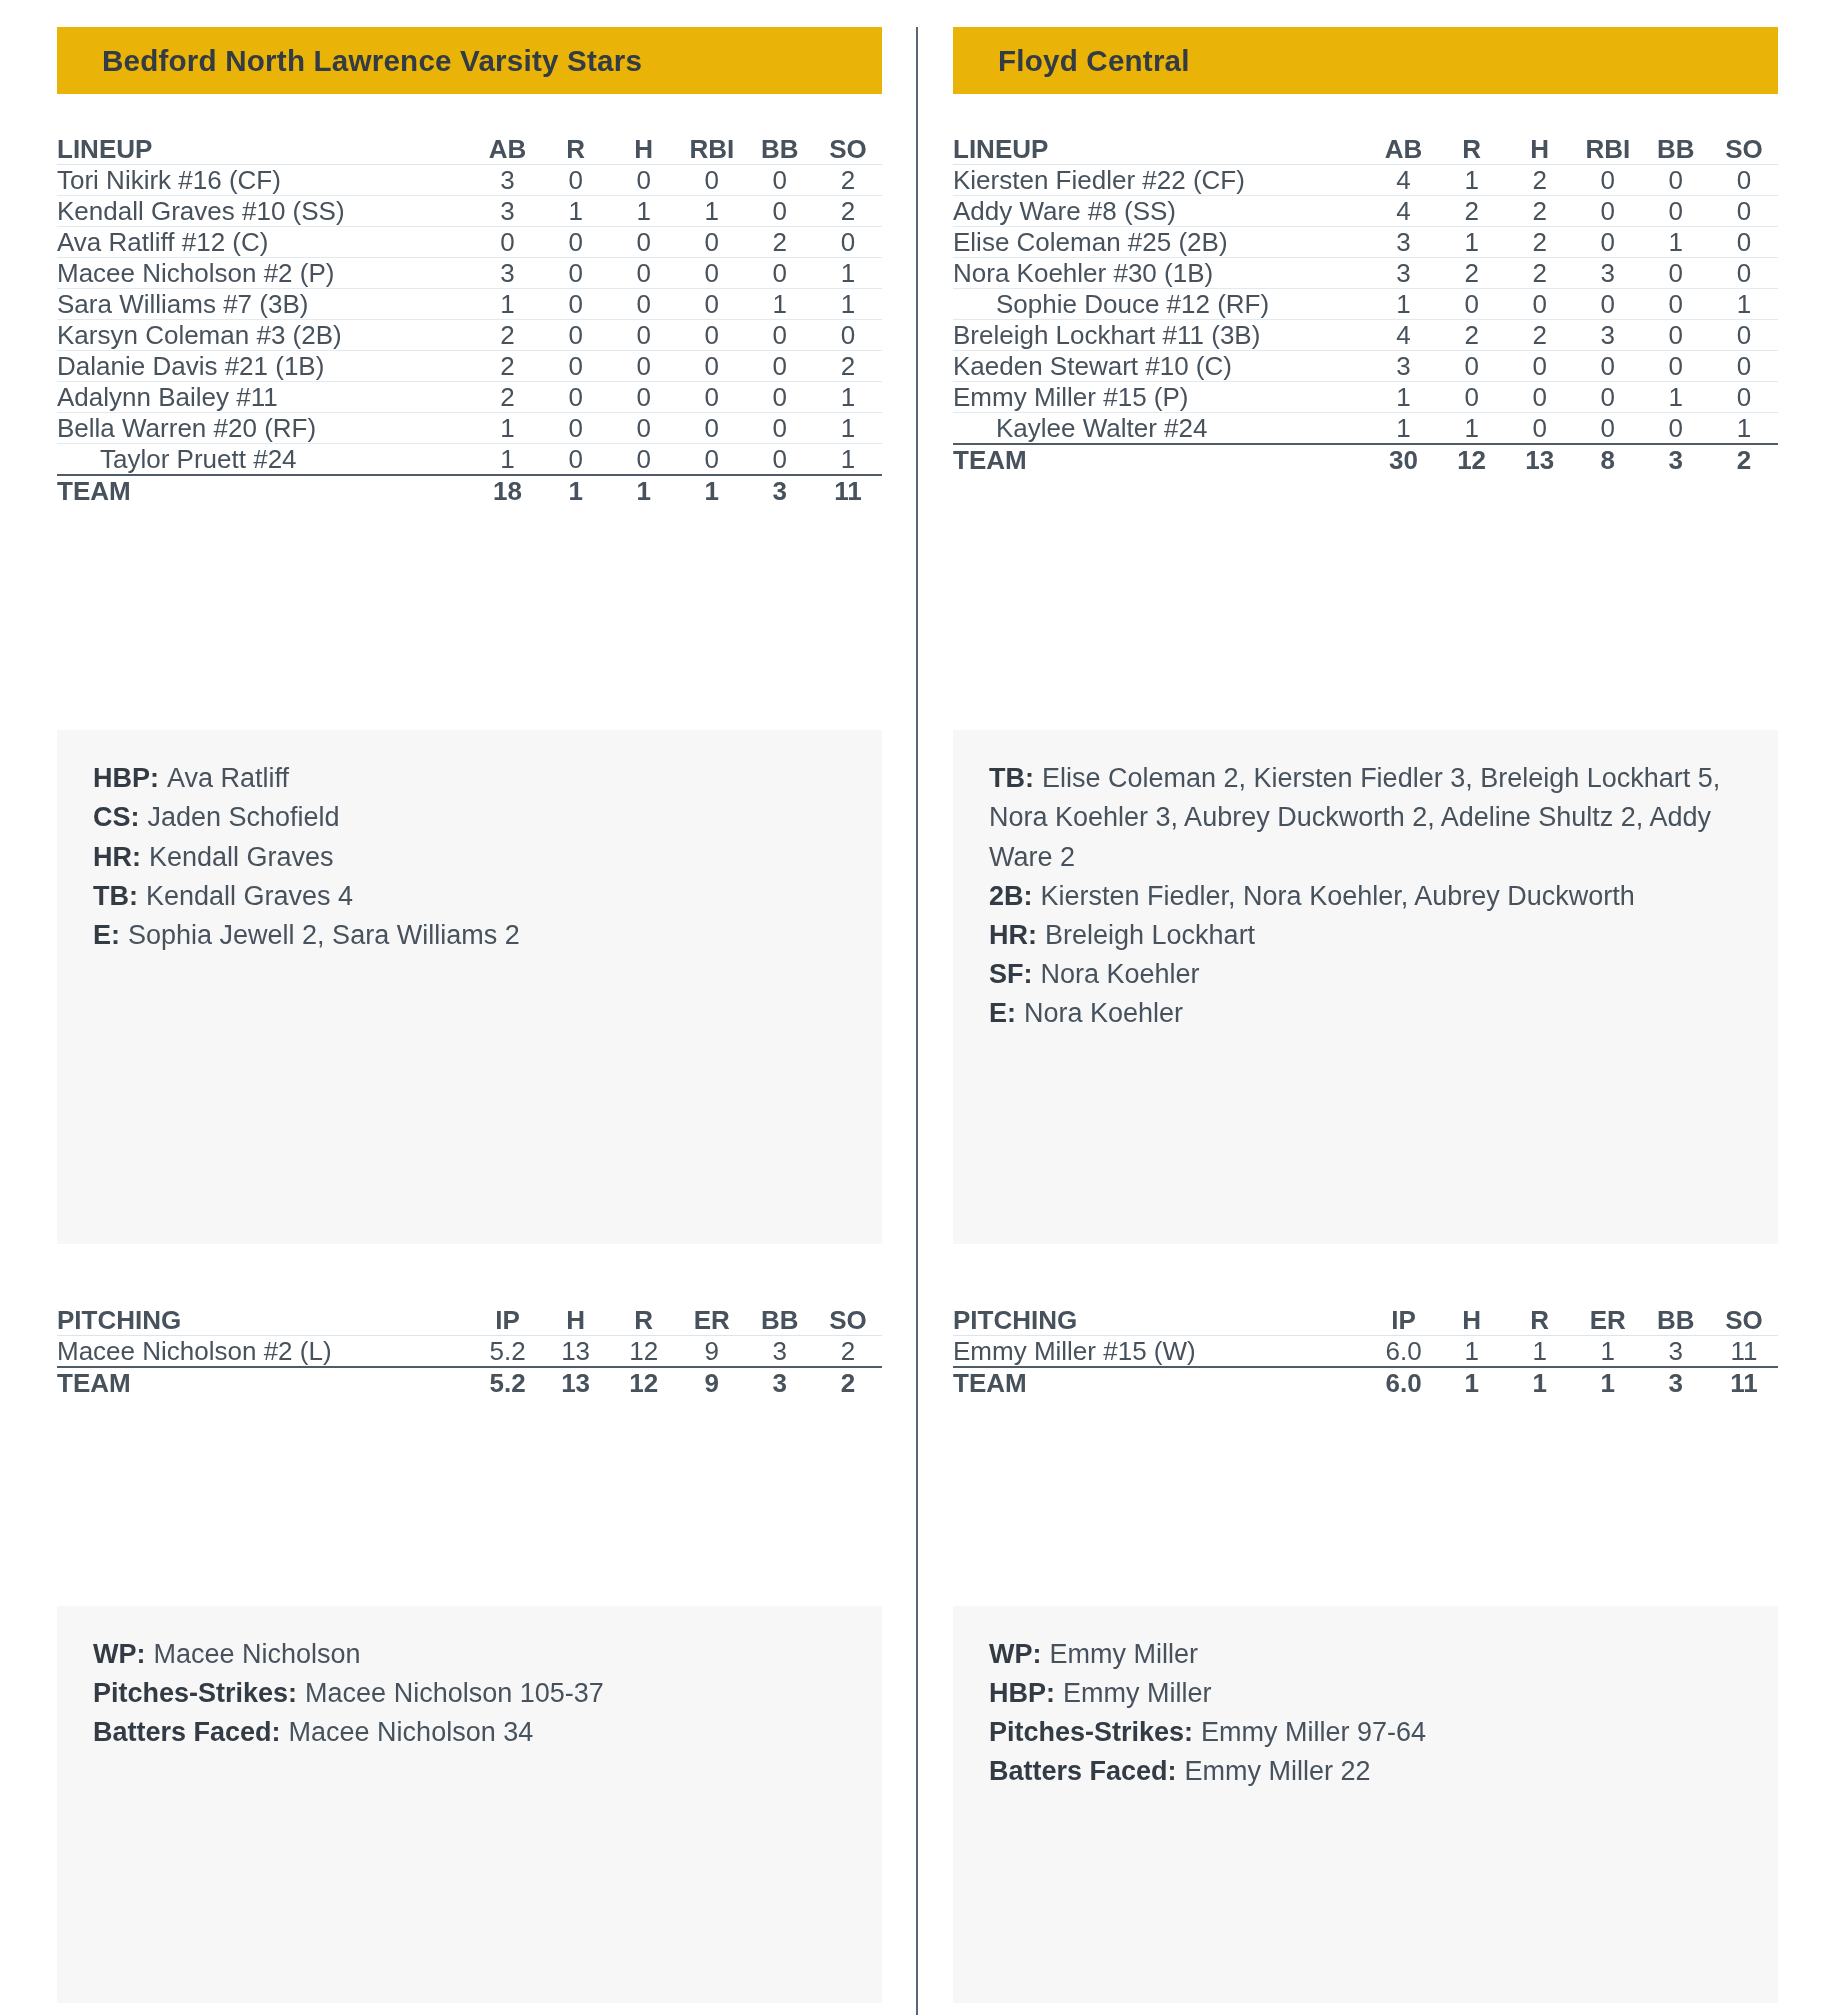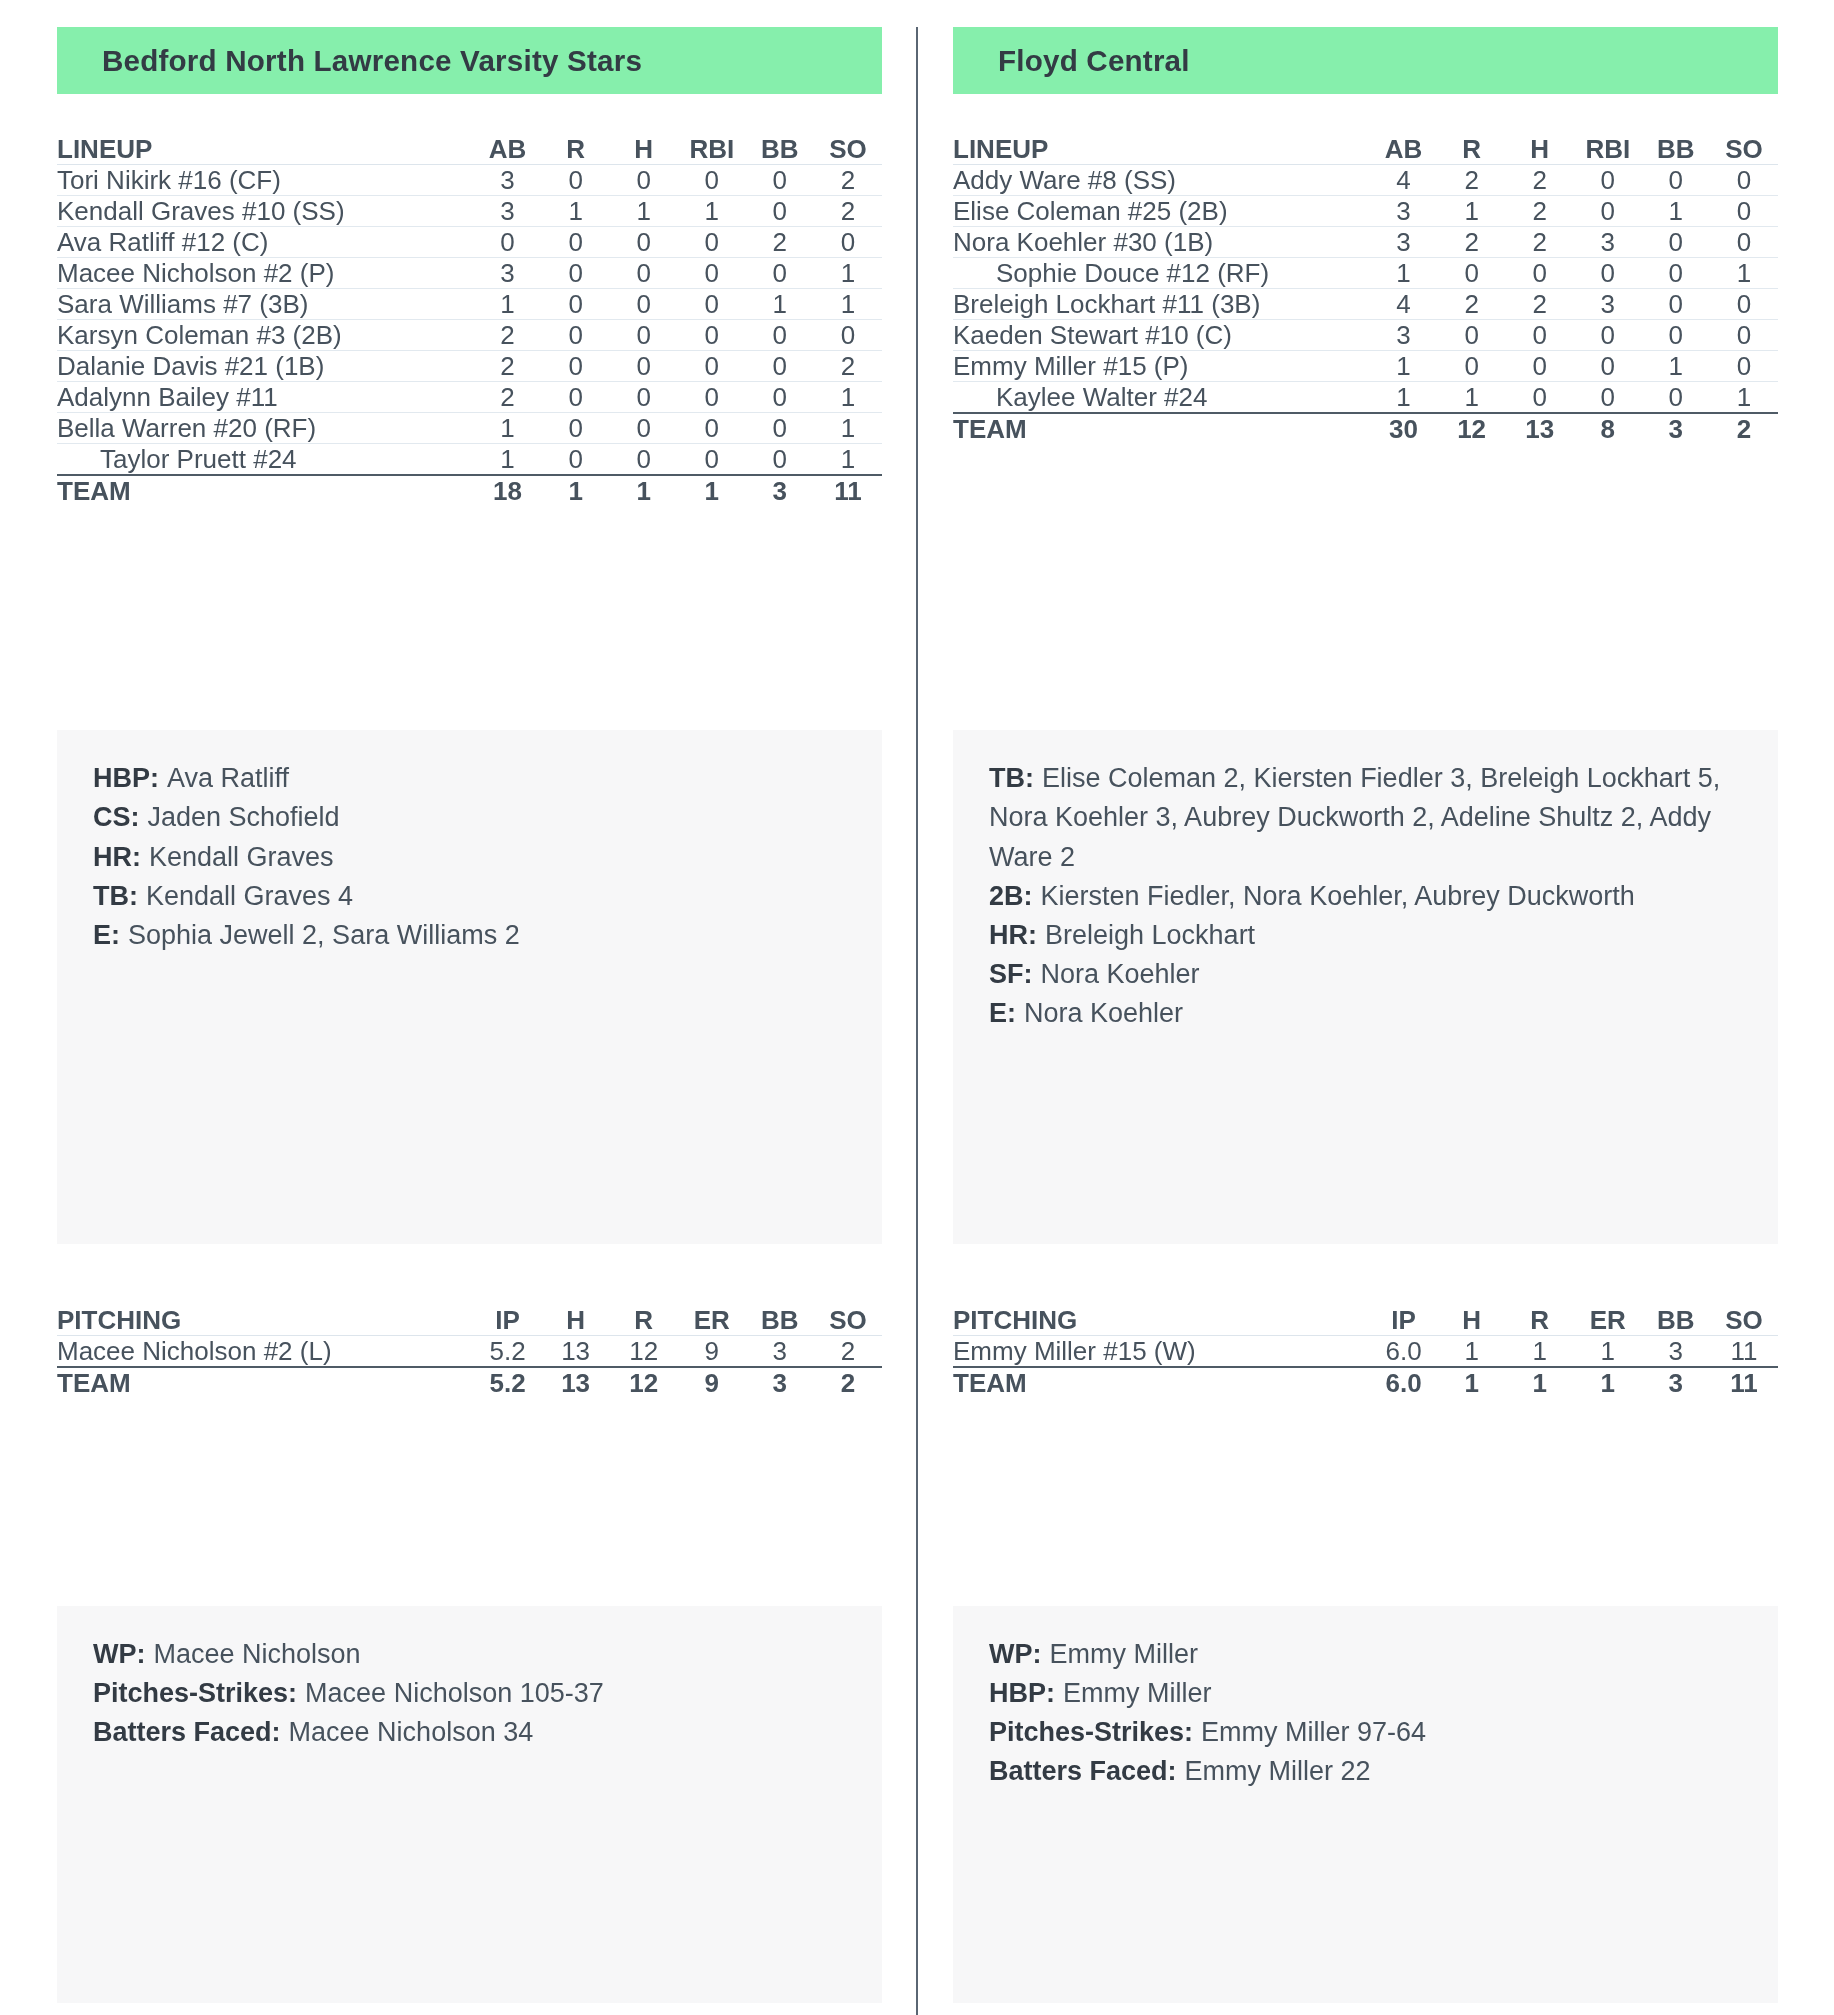--- a/index.html
+++ b/index.html
@@ -25,21 +25,21 @@
   .team{display:contents;}
   section[data-team="0"] > *{grid-column:1;}
   section[data-team="1"] > *{grid-column:2;}
   .sec-header{grid-row:1;}
   .sec-lineup{grid-row:2;margin-top:40px;}
   .sec-batnotes{grid-row:3;margin-top:42px;}
   .sec-pitching{grid-row:4;margin-top:61px;}
   .sec-pitchnotes{grid-row:5;margin-top:25px;margin-bottom:12.5px;}
 
   .sec-header{
-    background:#86efac;
+    background:#eab308;
     display:flex;align-items:center;
     padding-left:45px;
   }
   .team-name{
     margin:0;
     font-size:29.6px;font-weight:700;
     color:#333b44;
     letter-spacing:0.2px;
   }
 
@@ -331,20 +331,29 @@
             <th class="name">LINEUP</th>
             <th class="num">AB</th>
             <th class="num">R</th>
             <th class="num">H</th>
             <th class="num">RBI</th>
             <th class="num">BB</th>
             <th class="num">SO</th>
           </tr>
         </thead>
         <tbody>
+  <tr>
+    <td class="name">Kiersten Fiedler #22 (CF)</td>
+    <td class="num">4</td>
+    <td class="num">1</td>
+    <td class="num">2</td>
+    <td class="num">0</td>
+    <td class="num">0</td>
+    <td class="num">0</td>
+  </tr>
 
   <tr>
     <td class="name">Addy Ware #8 (SS)</td>
     <td class="num">4</td>
     <td class="num">2</td>
     <td class="num">2</td>
     <td class="num">0</td>
     <td class="num">0</td>
     <td class="num">0</td>
   </tr>

